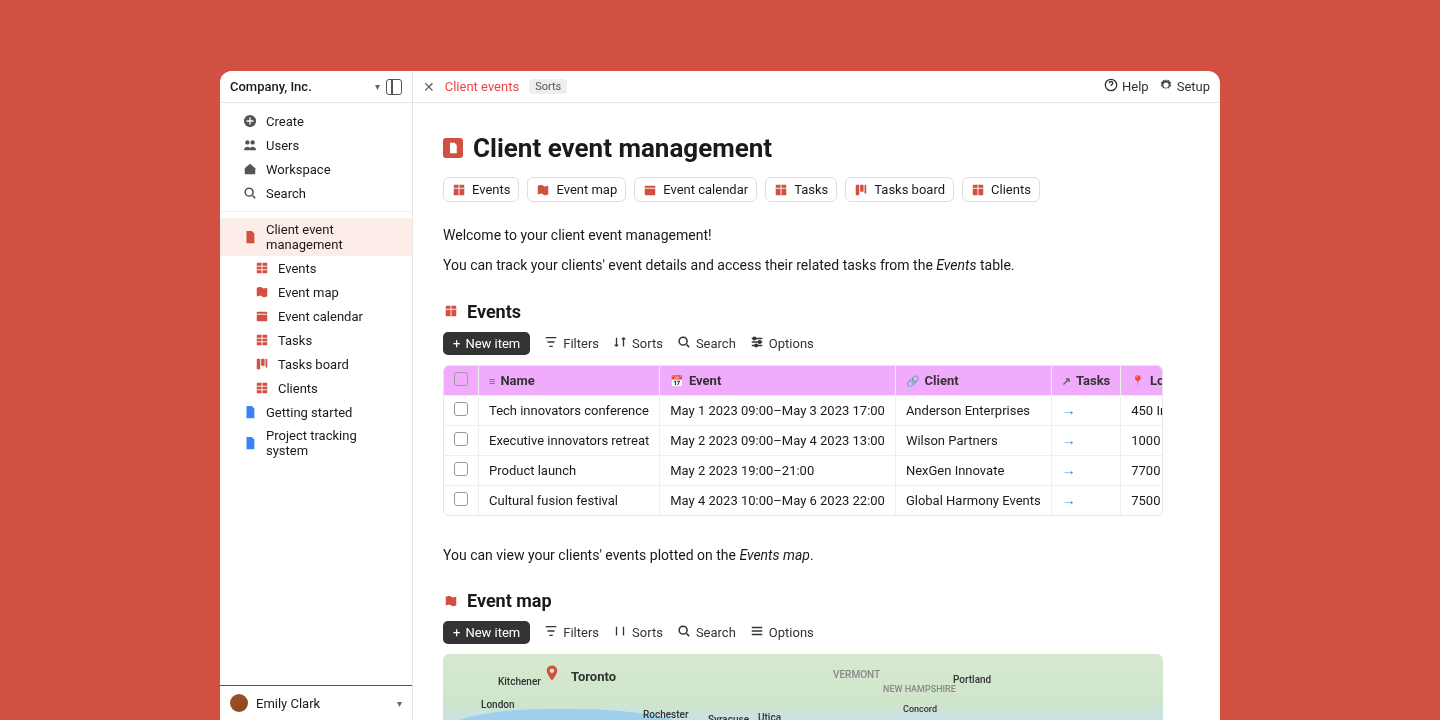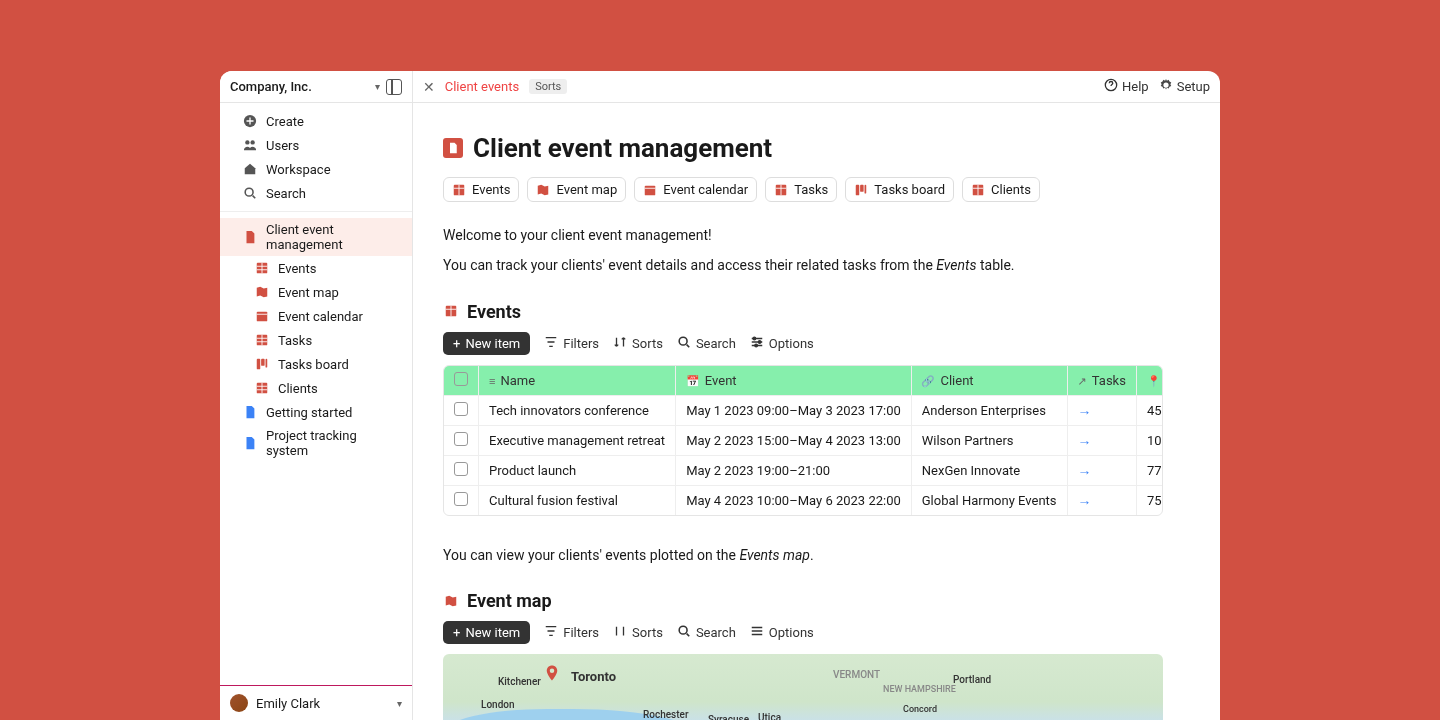--- a/index.html
+++ b/index.html
@@ -231,22 +231,22 @@
 }
 th, td {
   border-bottom: 1px solid #eee;
   border-right: 1px solid #eee;
   padding: 6px 10px;
   text-align: left;
   white-space: nowrap;
 }
 tr:last-child td { border-bottom: none; }
 th {
-  background: #86efac;
-  font-weight: 400;
+  background: #f0abfc;
+  font-weight: 700;
   color: #333;
 }
 th .col-icon, td .col-icon { margin-right: 5px; color: #666; font-size: 11px; }
 .checkbox {
   width: 14px; height: 14px;
   border: 1.5px solid #999;
   border-radius: 3px;
   display: inline-block;
 }
 .arrow-link { color: #3b82f6; font-size: 14px; }
@@ -595,22 +595,22 @@
                   <tr>
                     <td class="col-check"><span class="checkbox"></span></td>
                     <td>Tech innovators conference</td>
                     <td>May 1 2023 09:00–May 3 2023 17:00</td>
                     <td>Anderson Enterprises</td>
                     <td><span class="arrow-link">→</span></td>
                     <td>450 Innovation Drive, Tech</td>
                   </tr>
                   <tr>
                     <td class="col-check"><span class="checkbox"></span></td>
-                    <td>Executive management retreat</td>
-                    <td>May 2 2023 15:00–May 4 2023 13:00</td>
+                    <td>Executive innovators retreat</td>
+                    <td>May 2 2023 09:00–May 4 2023 13:00</td>
                     <td>Wilson Partners</td>
                     <td><span class="arrow-link">→</span></td>
                     <td>1000 Executive Lane, Sum</td>
                   </tr>
                   <tr>
                     <td class="col-check"><span class="checkbox"></span></td>
                     <td>Product launch</td>
                     <td>May 2 2023 19:00–21:00</td>
                     <td>NexGen Innovate</td>
                     <td><span class="arrow-link">→</span></td>

